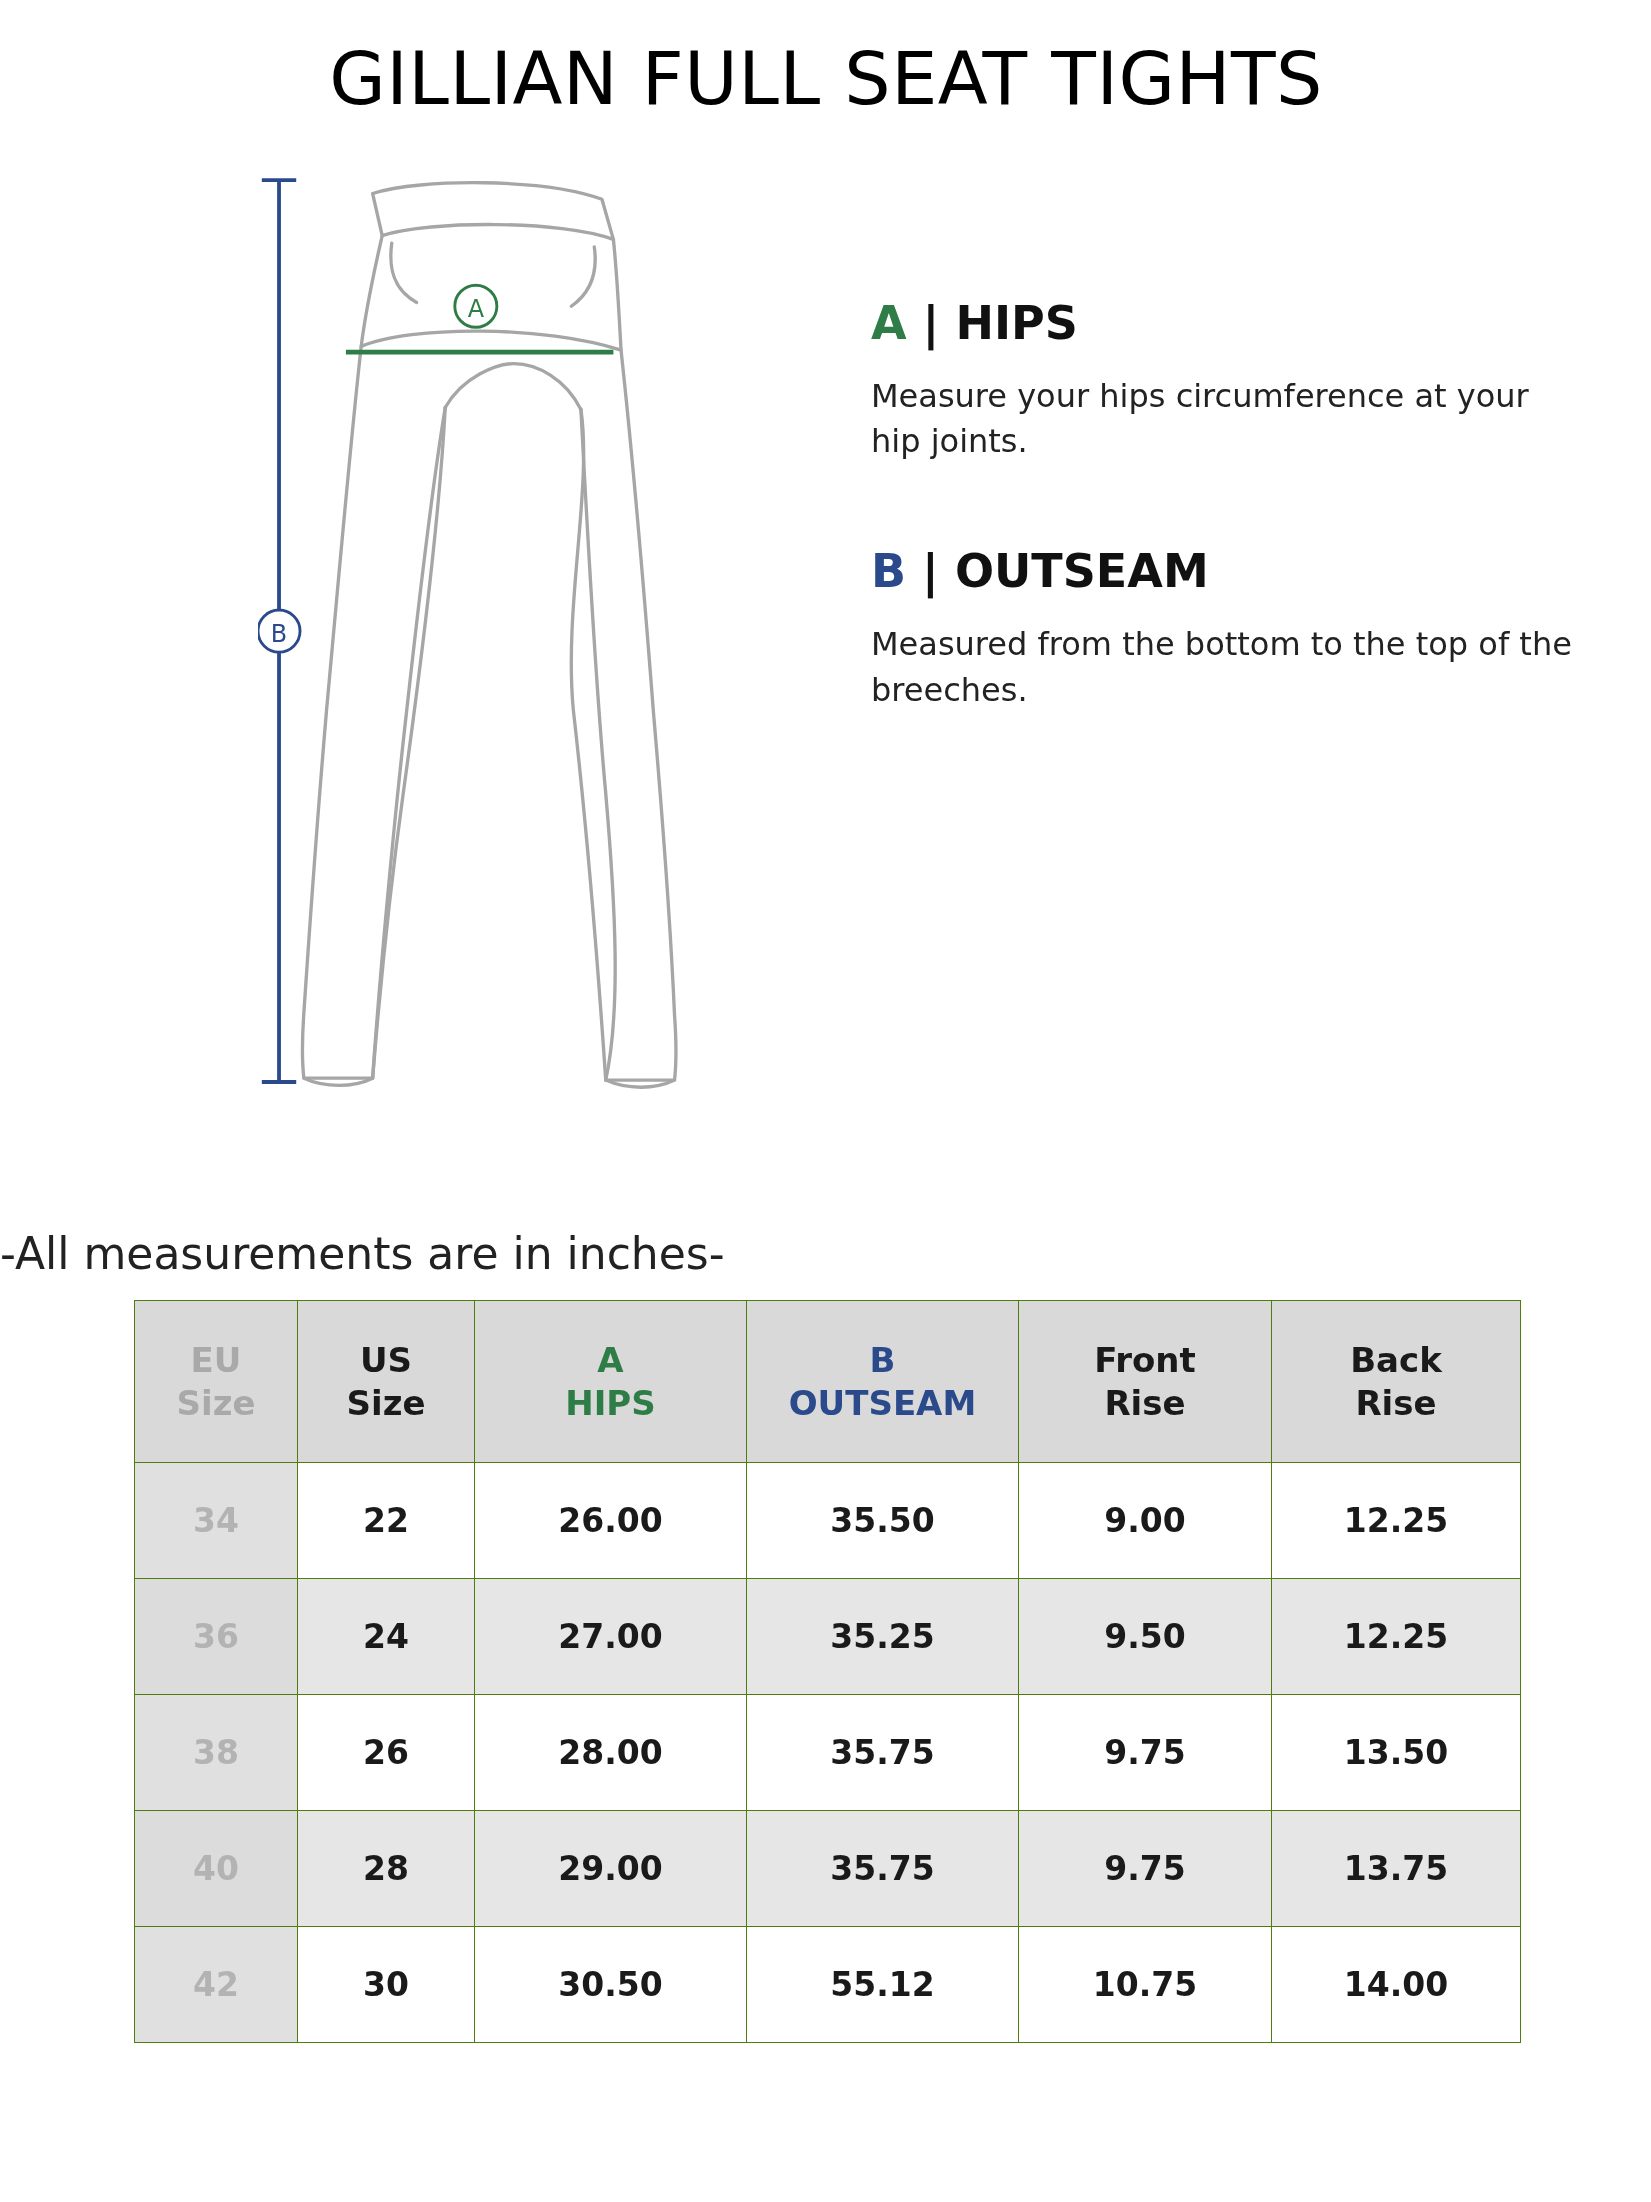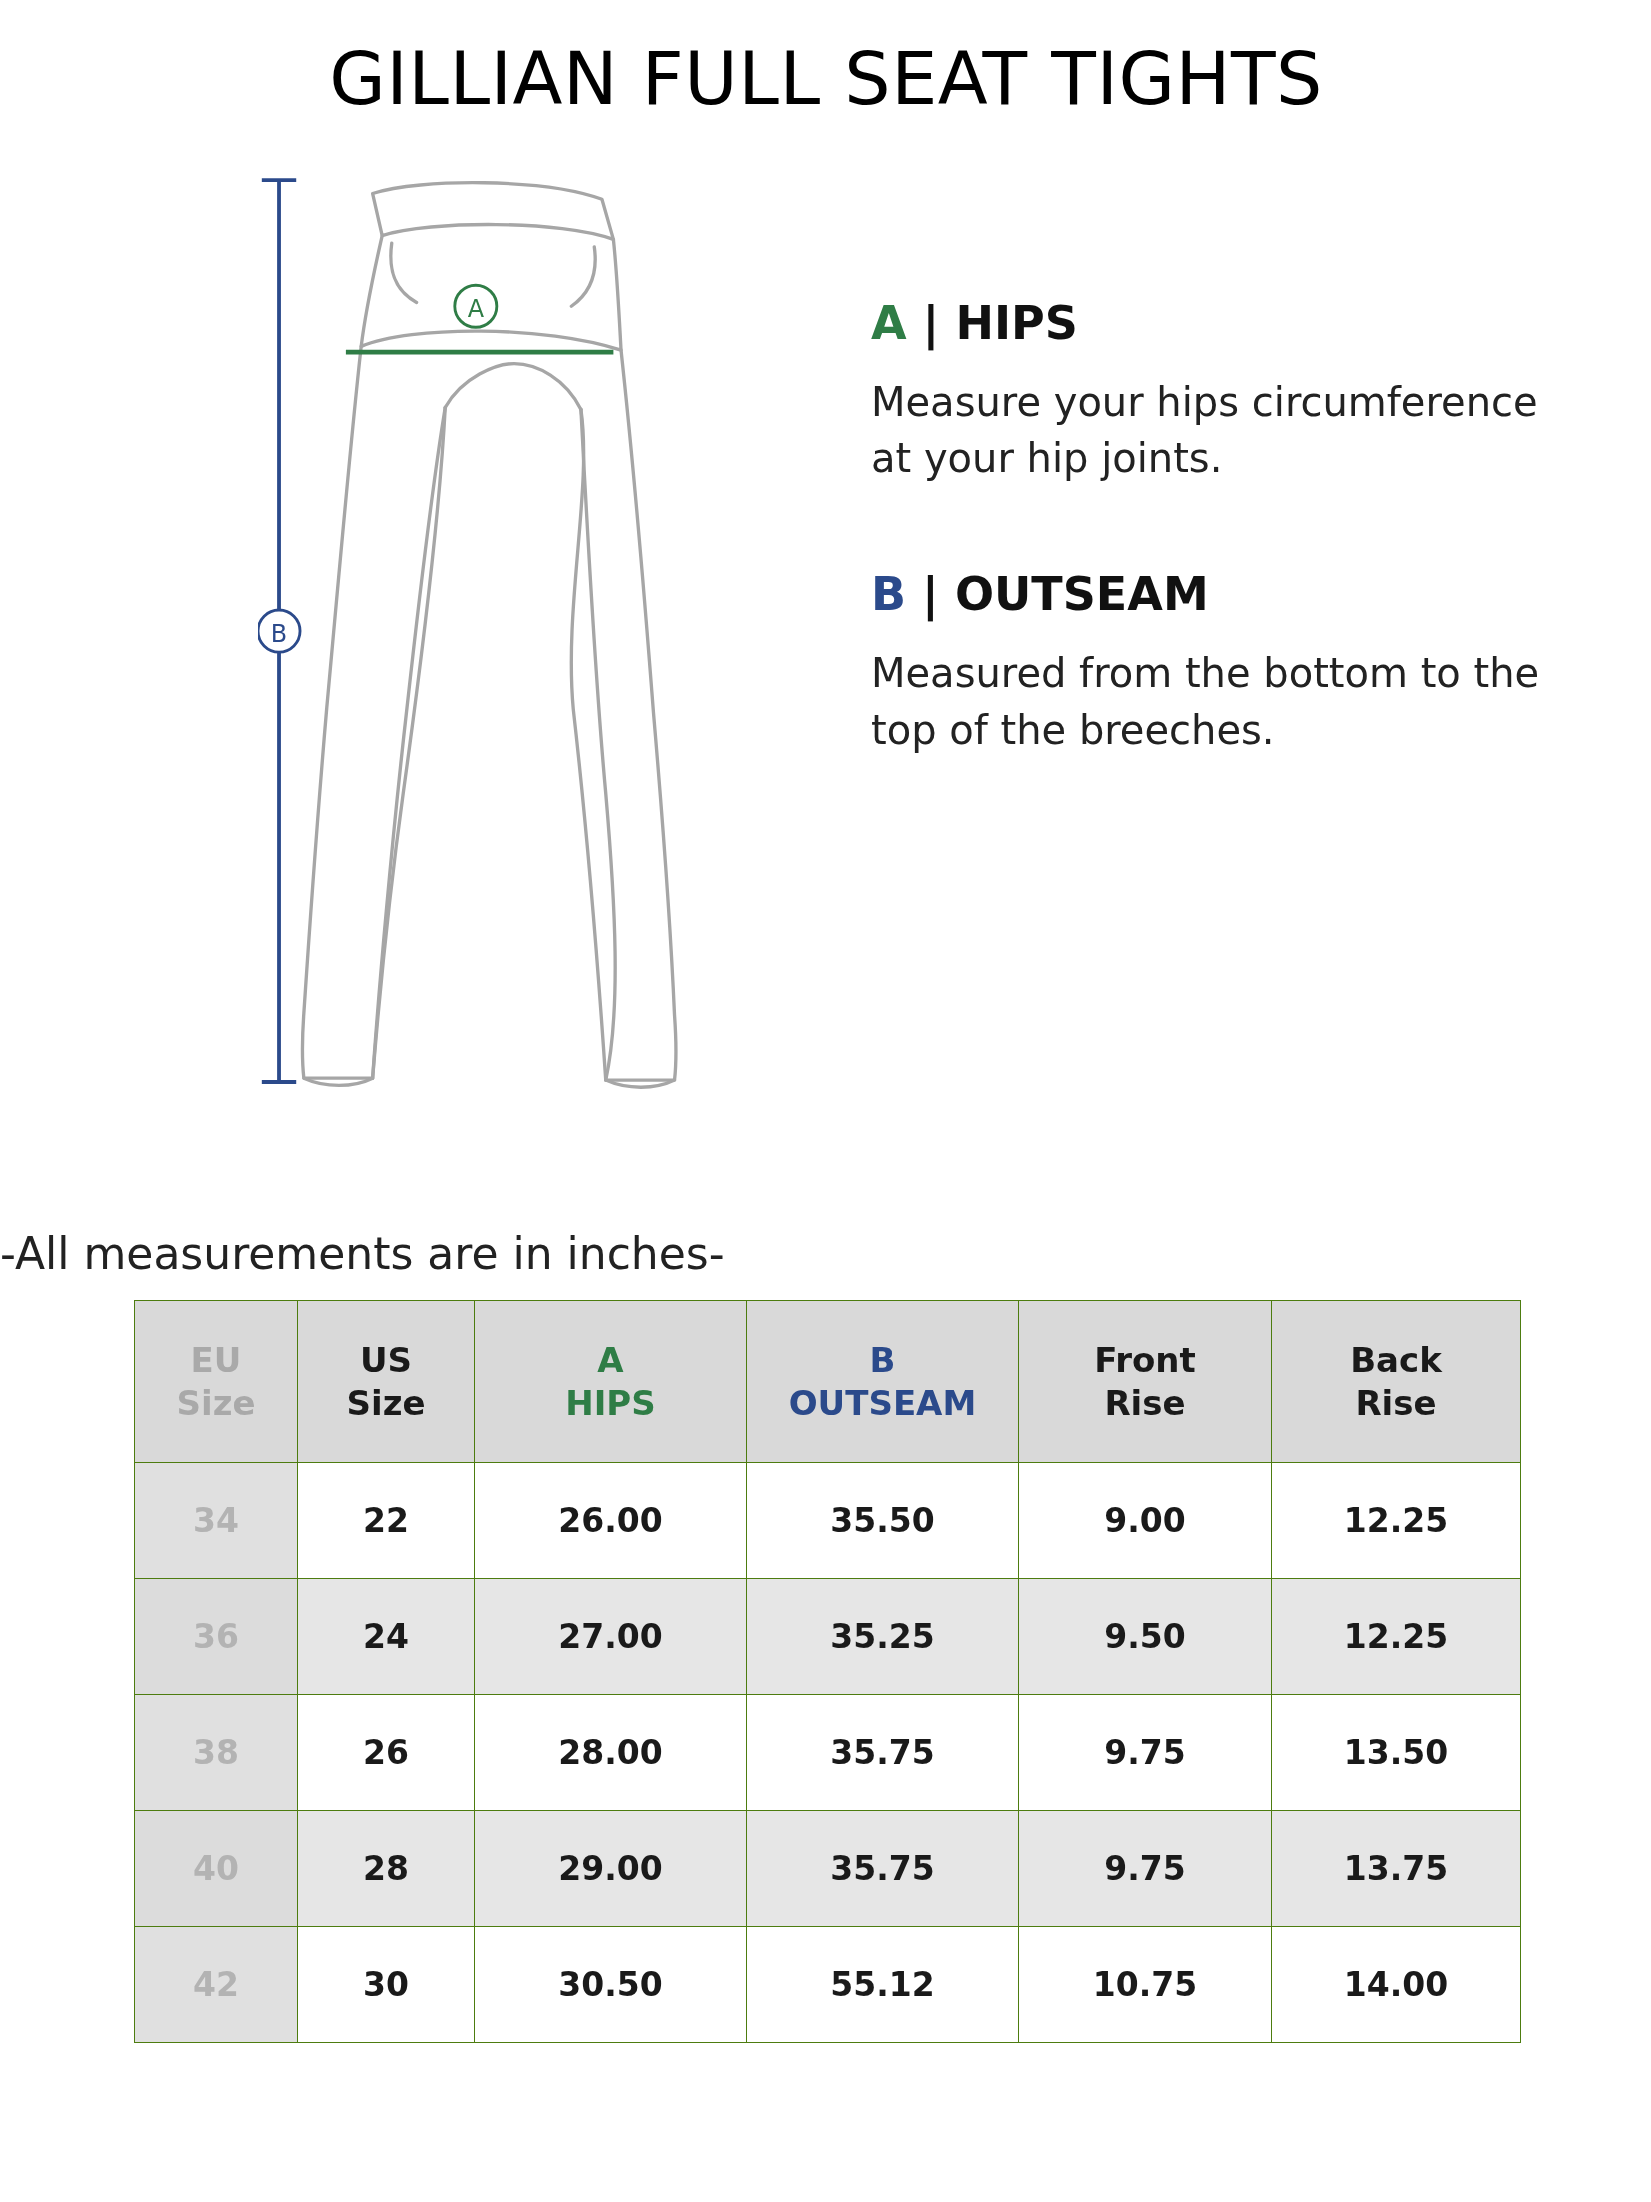--- a/index.html
+++ b/index.html
@@ -54,21 +54,21 @@
   .info-head {
     font-size: 46px;
     font-weight: 700;
     margin: 0 0 25px 0;
     line-height: 1.1;
     color: #111111;
   }
   .info-head .letter-a { color: #2f7d46; }
   .info-head .letter-b { color: #2b4a8b; }
   .info-body {
-    font-size: 40px;
+    font-size: 32px;
     line-height: 1.42;
     color: #222222;
     margin: 0;
     font-weight: 400;
   }
   .info-block-2 { margin-top: 82px; }
 
   .note {
     position: absolute;
     top: 1228px;

